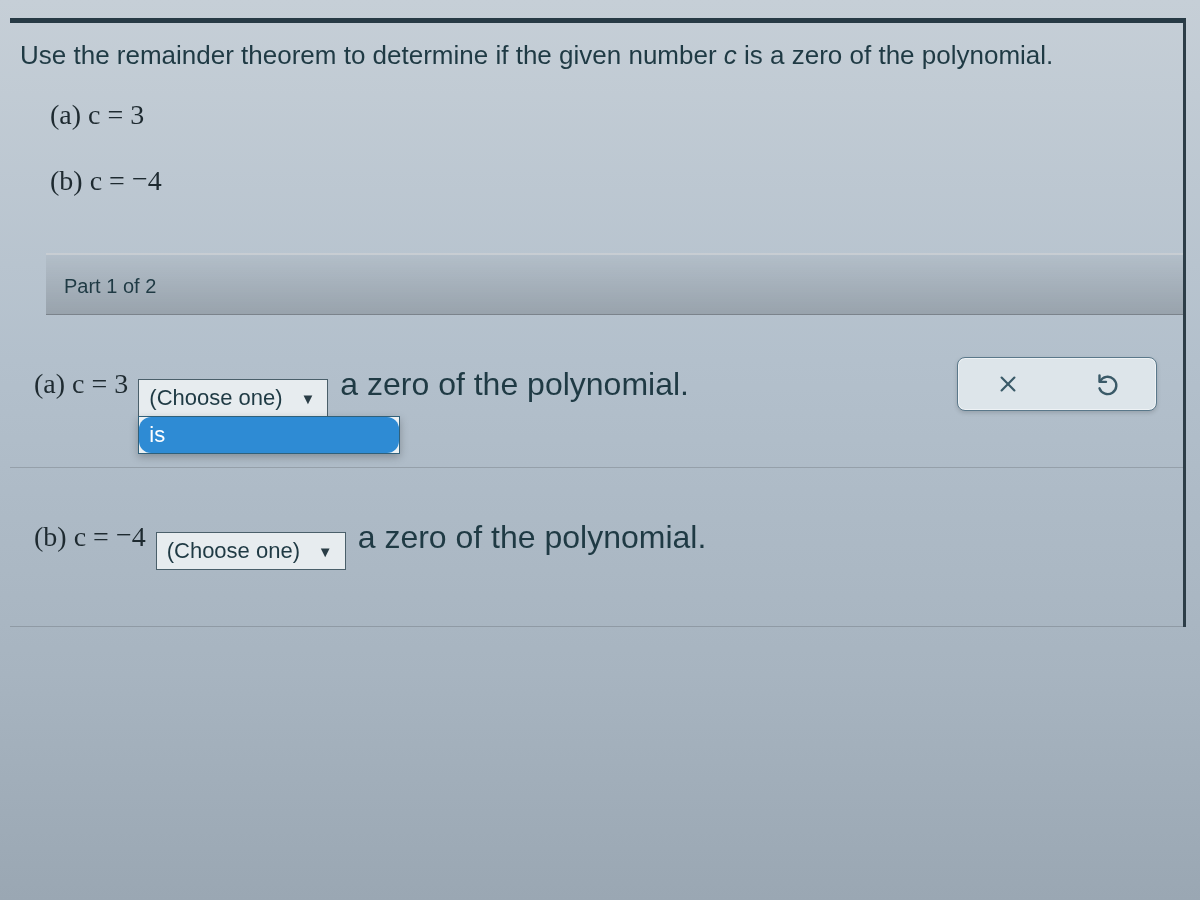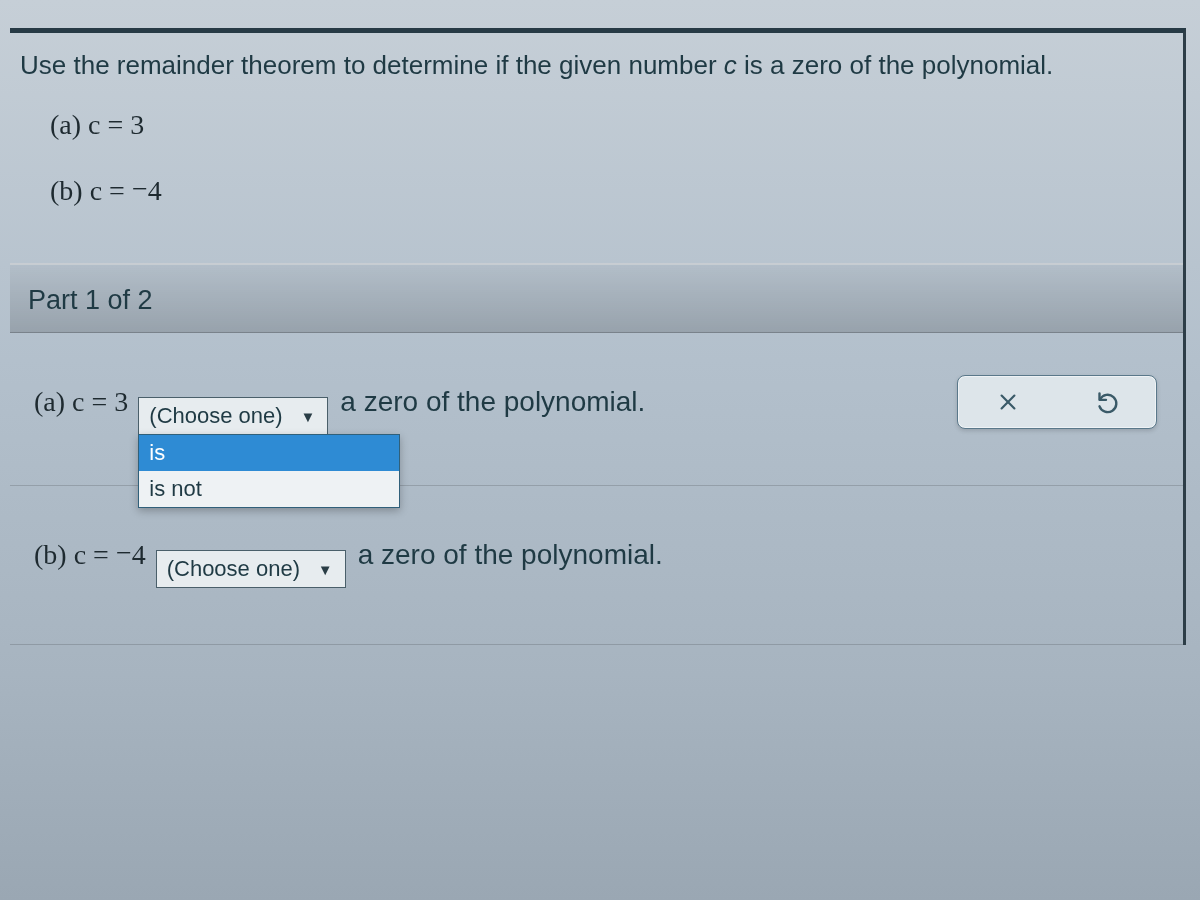--- a/index.html
+++ b/index.html
@@ -8,21 +8,21 @@
     width: 1200px;
     height: 900px;
     font-family: Verdana, Geneva, sans-serif;
     background: #b7c4d0;
     overflow: hidden;
   }
   .screen {
     box-sizing: border-box;
     width: 1200px;
     height: 900px;
-    padding: 28px 14px 40px 10px;
+    padding: 18px 14px 40px 10px;
     background: linear-gradient(180deg, #c6cfd7 0%, #b3c0cc 40%, #a7b4c0 75%, #9aa7b3 100%);
     position: relative;
   }
   .top-border {
     border-top: 5px solid #273a45;
     border-right: 3px solid #2d3d47;
     padding-top: 14px;
     padding-right: 10px;
   }
   .instruction {
@@ -48,23 +48,24 @@
     font-family: "Times New Roman", Times, serif;
     font-size: 28px;
     color: #1e2a30;
   }
   .subparts div { margin-bottom: 34px; }
   .part-header {
     background: linear-gradient(180deg, rgba(0,0,0,0.03), rgba(0,0,0,0.16));
     border-top: 2px solid rgba(255,255,255,0.45);
     border-bottom: 1px solid rgba(0,0,0,0.3);
     padding: 20px 18px 16px 18px;
-    font-size: 27px;
+    font-size: 20px;
     color: #1f3a44;
     margin-right: -10px;
+    margin-left: 36px;
   }
   .answer-row {
     display: flex;
     align-items: center;
     padding: 36px 26px 50px 24px;
     font-size: 24px;
     color: #1f3a44;
     position: relative;
     border-bottom: 1px solid rgba(0,0,0,0.15);
     margin-right: -10px;
@@ -108,28 +109,29 @@
     background: #eef2f4;
     box-shadow: 0 3px 8px rgba(0,0,0,0.25);
     z-index: 5;
     margin-top: -1px;
   }
   .dd-item {
     padding: 5px 10px;
     font-size: 22px;
     color: #1f3a44;
     cursor: pointer;
+    border-radius: 12px;
   }
   .dd-item.sel {
     background: #2e8bd4;
     color: #fff;
   }
   .suffix {
     margin-left: 12px;
-    font-size: 28px;
+    font-size: 32px;
   }
   .btn-group {
     margin-left: auto;
     display: flex;
     gap: 2px;
     background: #dde5ea;
     border: 1px solid #5a788a;
     border-radius: 8px;
     padding: 2px;
     box-shadow: inset 0 0 0 1px rgba(255,255,255,0.5), 0 2px 4px rgba(0,0,0,0.15);
@@ -170,21 +172,20 @@
     <div class="answer-row">
       <span class="prefix">(a) <span class="it">c</span> = 3</span>
 
       <span class="dropdown-wrap">
         <span class="dropdown">
           <span>(Choose one)</span>
           <span class="caret">▼</span>
         </span>
         <div class="dd-list">
           <div class="dd-item sel">is</div>
-          <div class="dd-item">is not</div>
         </div>
       </span>
 
       <span class="suffix">a zero of the polynomial.</span>
 
       <div class="btn-group">
         <div class="btn clear" title="clear">
           <svg viewBox="0 0 24 24">
             <path d="M5 5 L19 19 M19 5 L5 19" stroke="#3a5a68" stroke-width="2.4" stroke-linecap="round" fill="none"></path>
           </svg>

